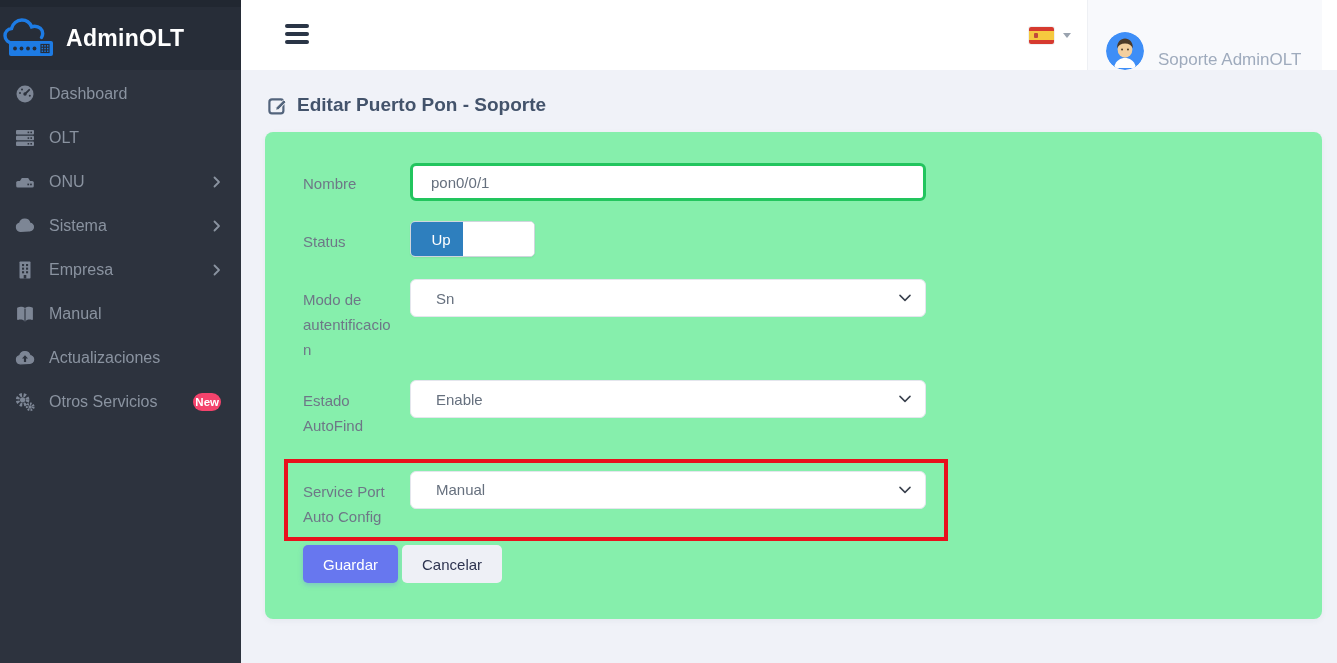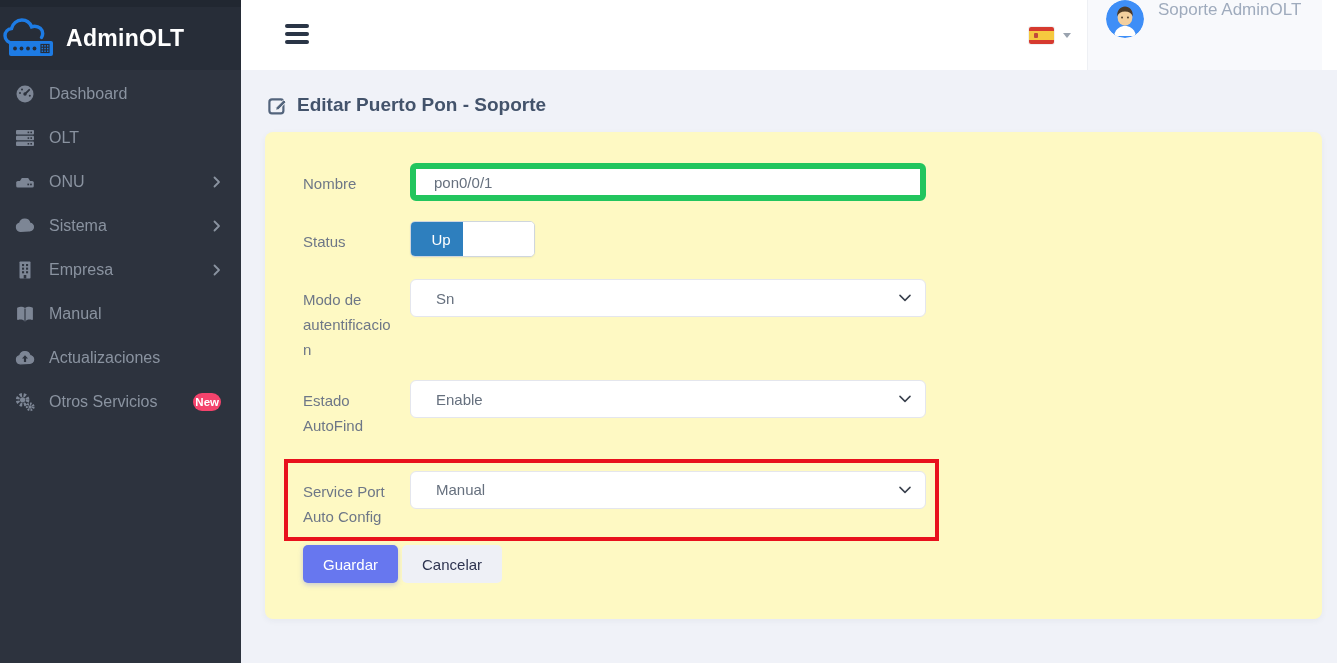--- a/index.html
+++ b/index.html
@@ -36,52 +36,52 @@
   .flag { width:25px; height:17px; border-radius:2px; overflow:hidden; position:relative;
     box-shadow:0 0 0 1px rgba(0,0,0,.06); }
   .flag .f-red-t { height:4px; background:#d63a2f; }
   .flag .f-yel   { height:9px; background:#f6c93f; position:relative; }
   .flag .f-red-b { height:4px; background:#d63a2f; }
   .flag .crest { position:absolute; left:5px; top:2px; width:3.5px; height:5px;
     background:#c14a3a; border-radius:1px; }
   .caret-down { width:0; height:0; border-left:4.5px solid transparent;
     border-right:4.5px solid transparent; border-top:5px solid #9aa3af; }
   .user-block { width:235px; background:#f8f9fc; border-left:1px solid #eef0f4;
-    display:flex; align-items:flex-start; gap:14px; padding-left:18px; margin-right:15px;
+    display:flex; align-items:flex-end; gap:14px; padding-left:18px; margin-right:15px;
     cursor:pointer; }
   .avatar { width:38px; height:38px; border-radius:50%; overflow:hidden; flex:none; }
   .user-name { color:#9fabbd; font-size:17px; white-space:nowrap; }
 
   
   .content { flex:1; background:#f0f2f8; padding:24px 15px 0 24px; }
   .page-title { display:flex; align-items:center; gap:10px; margin:0 0 16px 3px; }
   .page-title h1 { font-size:19px; font-weight:700; color:#43536b; }
-  .card { background:#fef9c3; border-radius:8px; width:1057px;
+  .card { background:#86efac; border-radius:8px; width:1057px;
     box-shadow:0 2px 6px rgba(40,50,80,.05); padding:31px 40px 36px 38px; }
 
   .frow { display:flex; align-items:flex-start; margin-bottom:20px; }
   .flabel { width:95px; min-width:95px; margin-right:12px; padding-top:9px;
     color:#6e7787; font-size:15px; line-height:1.65; overflow-wrap:break-word; }
   .fcontrol { width:516px; }
-  .text-input { width:516px; height:38px; border:6px solid #22c55e; border-radius:6px;
+  .text-input { width:516px; height:38px; border:3px solid #22c55e; border-radius:6px;
     padding:0 18px; font-size:15px; color:#66707e; background:#fff;
     font-family:"Liberation Sans","DejaVu Sans",sans-serif; }
   .form-select { width:516px; height:38px; border:1px solid #e4e6ed; border-radius:6px;
     padding:0 14px 0 25px; font-size:15px; color:#66707e; background:#fff;
     display:flex; align-items:center; justify-content:space-between; cursor:pointer; }
 
   .toggle { width:125px; height:36px; border:1px solid #cfd6dd; border-radius:5px;
     background:#fff; overflow:hidden; display:flex; cursor:pointer;
     box-shadow:0 1px 2px rgba(0,0,0,.06); }
   .toggle-on { width:52px; background:#2e7fbe; color:#fff; font-size:15px;
     display:flex; align-items:center; justify-content:center;padding-left:8px; }
   .toggle-off { flex:1; background:#fff; }
 
   .highlight-box { border:4px solid #e8111c; margin-left:-19px; width:fit-content;
-    padding:8px 9px 8px 15px; }
+    padding:8px 18px 8px 15px; }
   .highlight-box .frow { margin-bottom:0; }
 
   .btn-row { display:flex; justify-content:flex-start; gap:4px; margin-top:4px; }
   .btn { border:none; border-radius:5px; font-size:15px; padding:0 20px; height:38px;
     cursor:pointer; font-family:"Liberation Sans","DejaVu Sans",sans-serif; }
   .btn-save { background:#6777ef; color:#ffffff; box-shadow:0 2px 5px rgba(103,119,239,.35); }
   .btn-cancel { background:#eef0f6; color:#2e3450; }
 </style>
 </head>
 <body>

